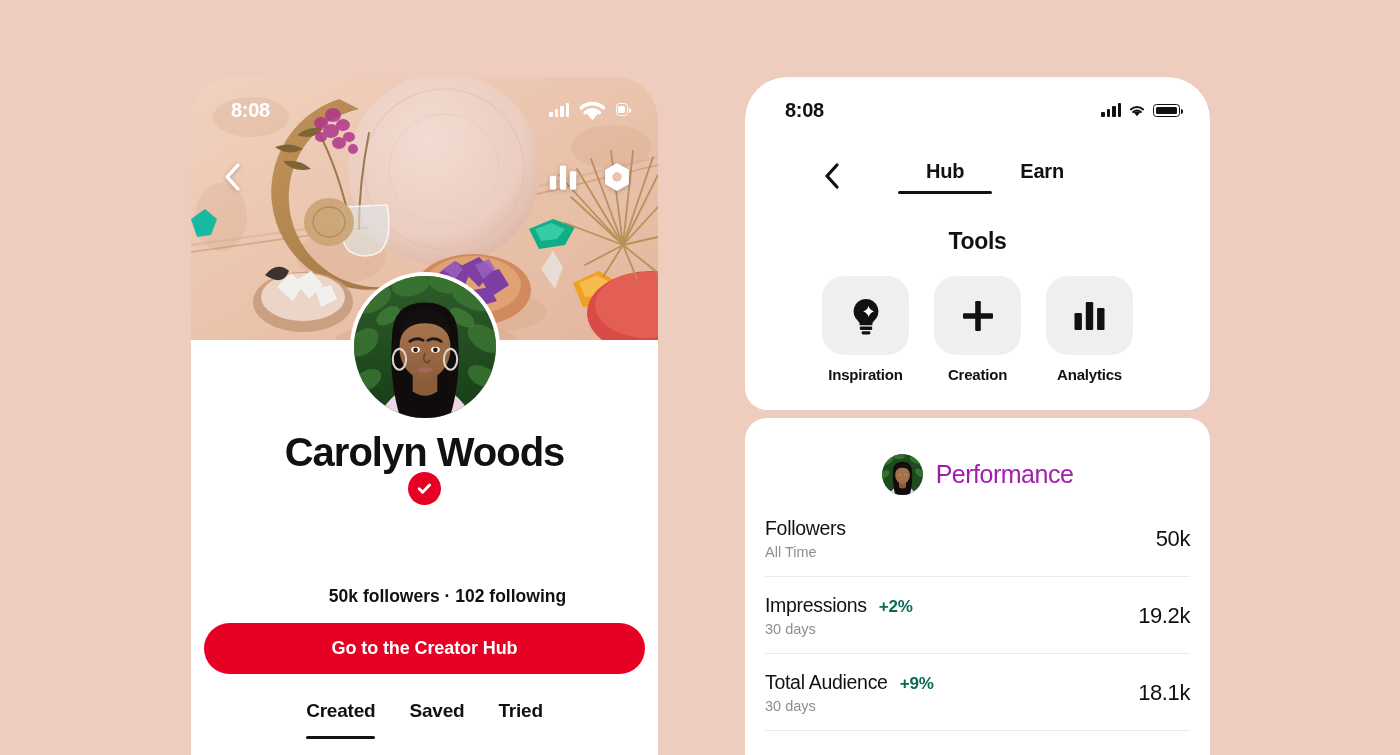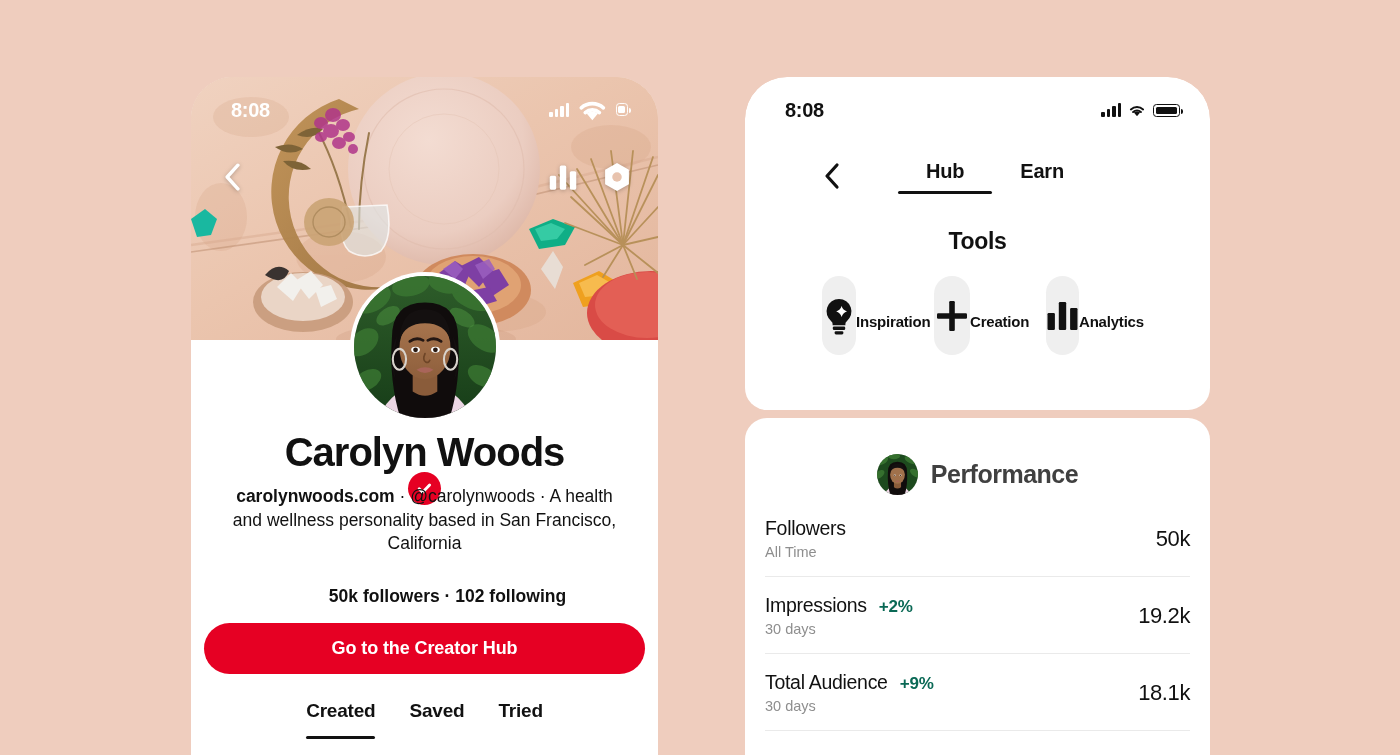--- a/index.html
+++ b/index.html
@@ -303,21 +303,21 @@
   .tools-row {
     position: absolute;
     top: 199px; left: 0; right: 0;
     display: flex;
     justify-content: center;
     gap: 25px;
   }
   .tool {
     width: 87px;
     display: flex;
-    flex-direction: row;
+    flex-direction: column;
     align-items: center;
     cursor: pointer;
   }
   .tool-tile {
     width: 87px; height: 79px;
     background: #efefef;
     border-radius: 22px;
     display: flex;
     align-items: center;
     justify-content: center;
@@ -340,22 +340,22 @@
   }
   .perf-avatar {
     width: 41px; height: 41px;
     border-radius: 50%;
     overflow: hidden;
     flex: none;
   }
   .perf-avatar svg { display: block; width: 100%; height: 100%; }
   .perf-title {
     font-size: 25px;
-    font-weight: 700;
-    color: #404040;
+    font-weight: 400;
+    color: #a21caf;
     letter-spacing: -0.5px;
   }
 
   .metrics {
     position: absolute;
     top: 82px; left: 20px; right: 20px;
   }
   .metric {
     display: flex;
     align-items: flex-start;
@@ -621,21 +621,20 @@
 
     <div class="pname">
       <div class="pname-text">Carolyn Woods</div>
       <div class="verified">
         <svg width="19" height="19" viewBox="0 0 19 19">
           <path d="M4.2 9.8 L7.6 13.2 L14.6 6.0" stroke="#fff" stroke-width="2.9" fill="none" stroke-linecap="round" stroke-linejoin="round"></path>
         </svg>
       </div>
     </div>
 
-    <div class="pbio"><b>carolynwoods.com</b><span> · </span><span>@carolynwoods · A health and wellness personality based in San Francisco, California</span></div>
 
     <div class="pstats">50k followers · 102 following</div>
 
     <button class="cta">Go to the Creator Hub</button>
 
     <div class="ptabs">
       <div class="ptab active">Created</div>
       <div class="ptab">Saved</div>
       <div class="ptab">Tried</div>
     </div>

